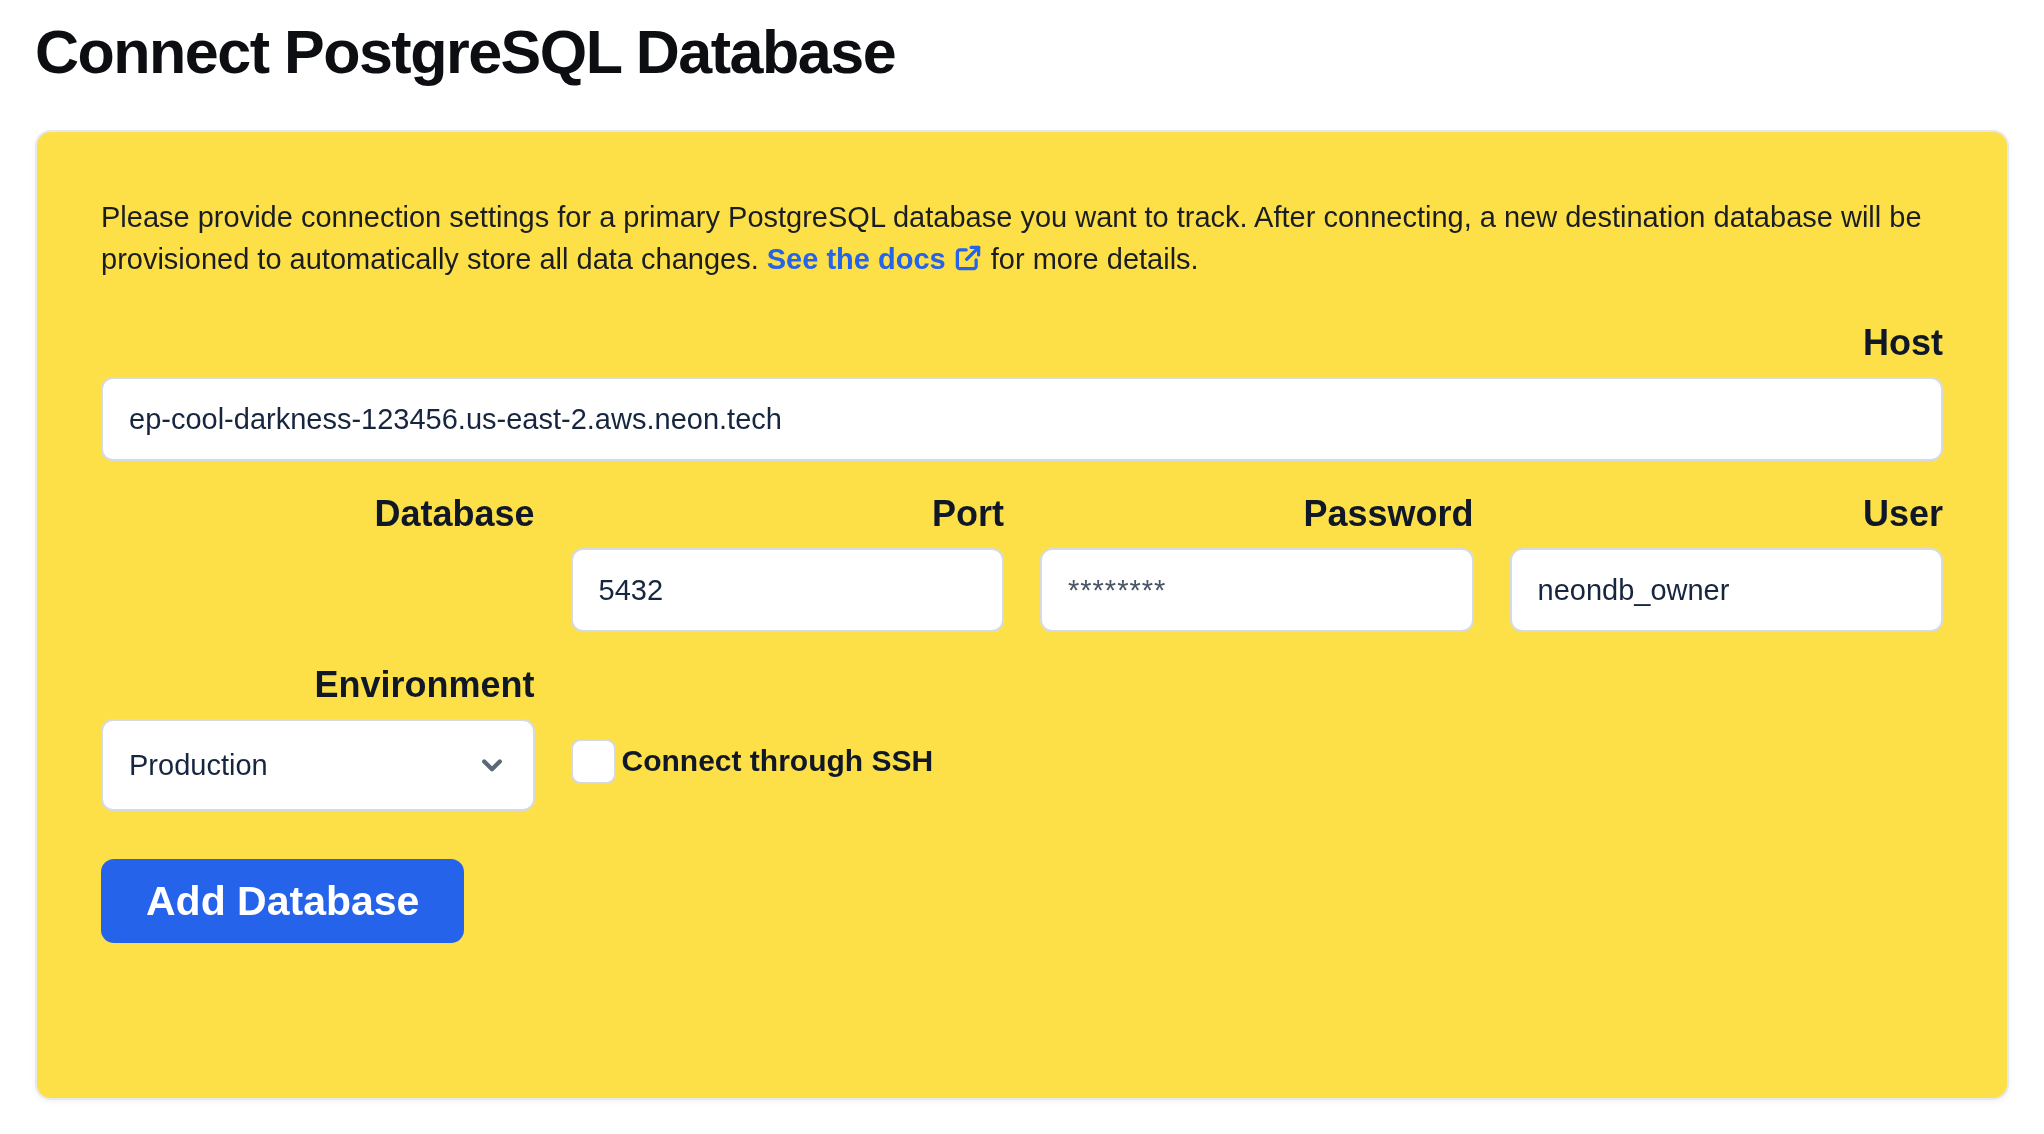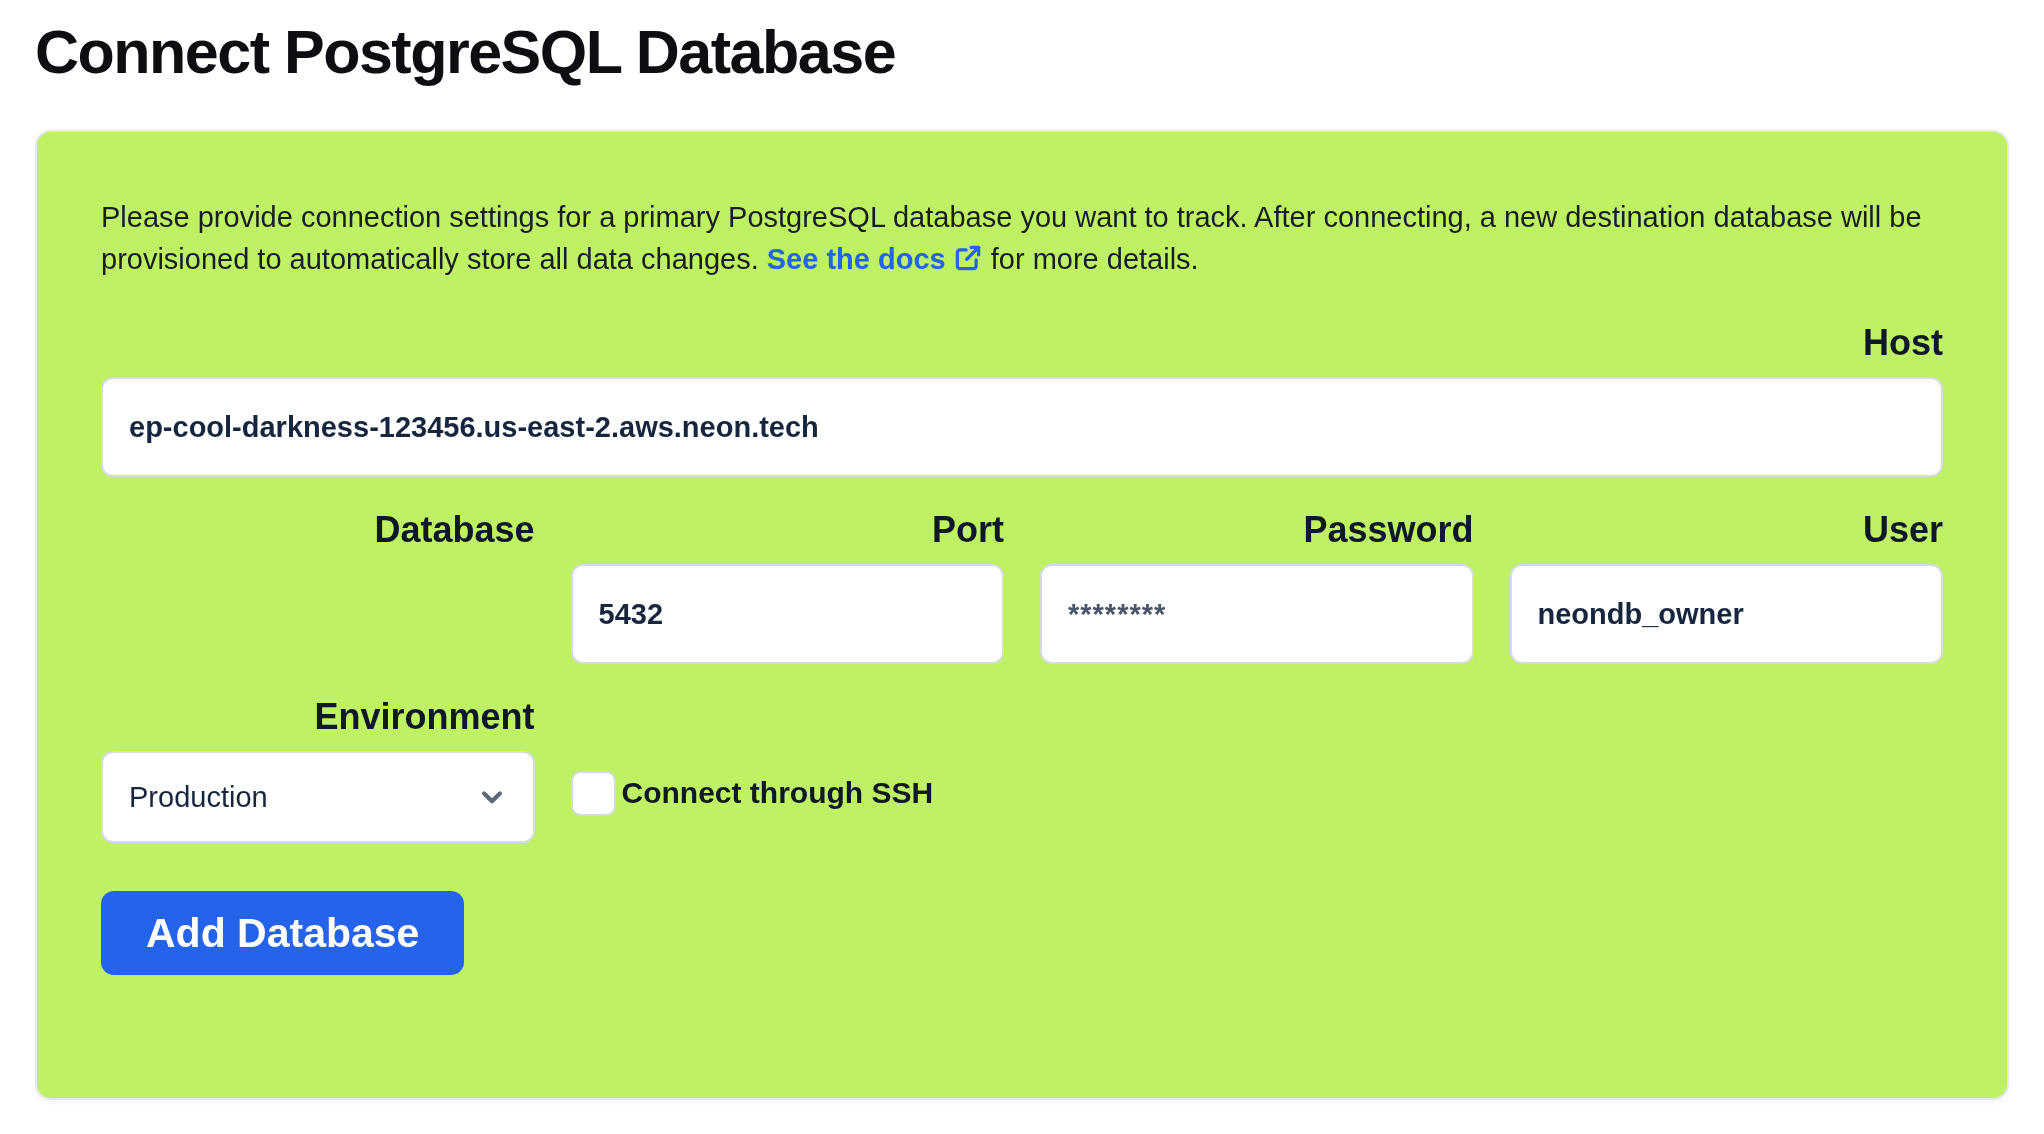--- a/index.html
+++ b/index.html
@@ -18,21 +18,21 @@
     font-size: 61px;
     line-height: 80px;
     font-weight: 800;
     letter-spacing: -1.5px;
     color: #0c0e12;
   }
 
   .card {
     margin-top: 38px;
     height: 970px;
-    background: #bef264;
+    background: #fde047;
     border: 2px solid #e7e8ec;
     border-radius: 16px;
     box-shadow: 0 2px 6px rgba(16,24,40,0.05);
     padding: 64px 64px 60px 64px;
   }
 
   .description {
     margin: 0 0 46px 0;
     font-size: 29px;
     line-height: 42px;
@@ -54,30 +54,29 @@
     font-size: 36px;
     line-height: 34px;
     font-weight: 700;
     color: #101828;
     margin-bottom: 17px;
     text-align: right;
   }
   .text-input {
     display: block;
     width: 100%;
-    height: 100px;
+    height: 84px;
     border: 2px solid #d6dae1;
     border-radius: 12px;
     background: #ffffff;
     padding: 0 26px;
     font-family: "Liberation Sans", sans-serif;
     font-size: 29px;
     color: #17263f;
     outline: none;
-    font-weight: bold;
   }
   .password-input {
     color: #4b5568;
     letter-spacing: 1px;
   }
 
   .row { margin-bottom: 36px; }
   .grid2 {
     display: grid;
     grid-template-columns: 1fr 1fr 1fr 1fr;

